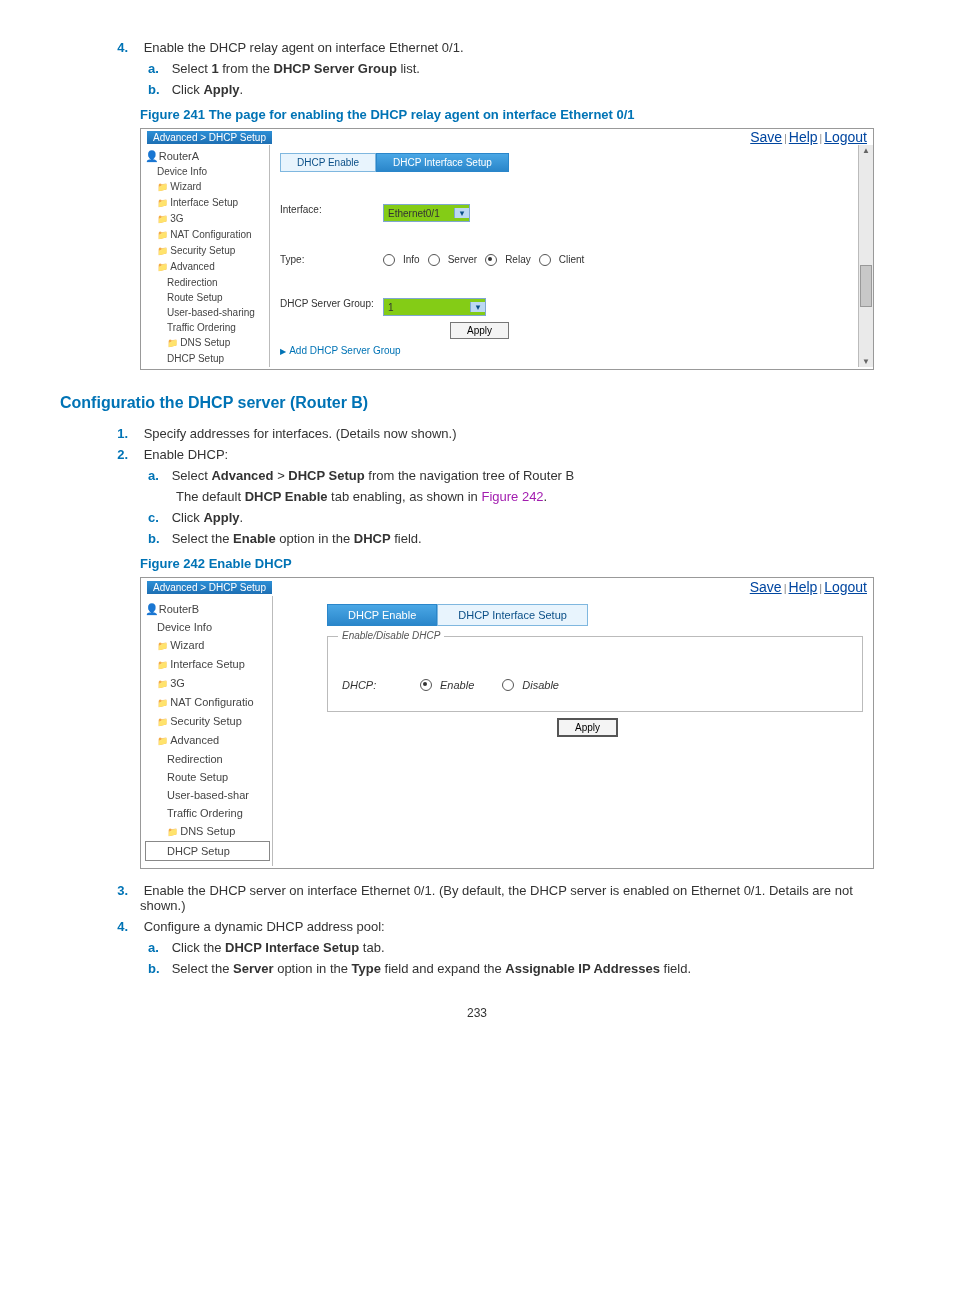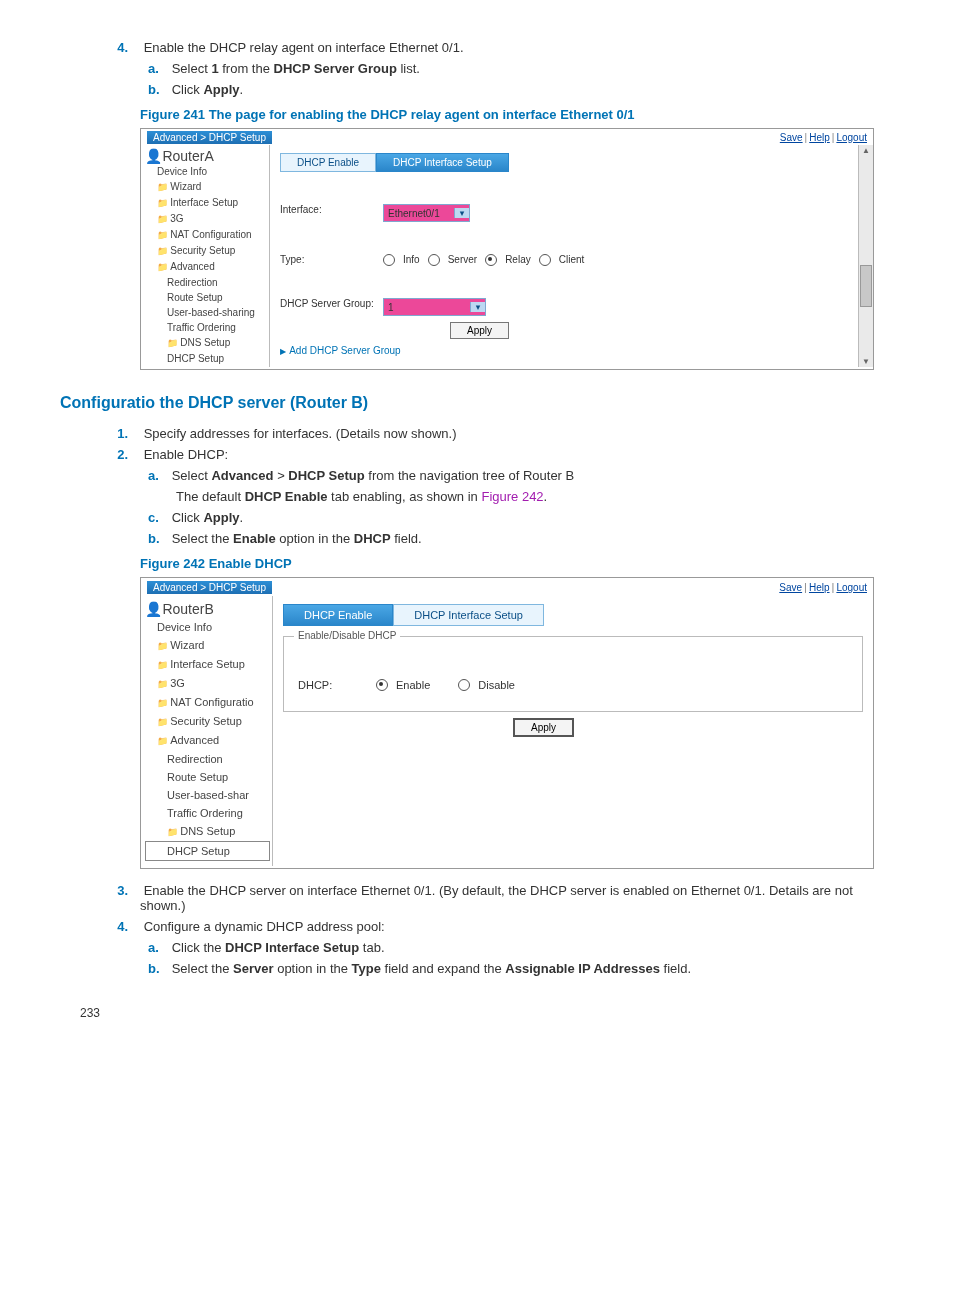--- a/index.html
+++ b/index.html
@@ -15,21 +15,21 @@
   .ol-main { list-style: none; padding-left: 60px; margin: 0; }
   .ol-main > li { margin-bottom: 6px; }
   .ol-num { display:inline-block; width:28px; color:#0073b5; font-weight:bold; text-align:right; margin-left:-40px; padding-right:12px; }
   .ol-sub { list-style:none; padding-left:36px; margin:6px 0; }
   .ol-sub > li { margin-bottom: 6px; }
   .ol-let { display:inline-block; width:20px; color:#0073b5; font-weight:bold; margin-left:-28px; }
   .fig-title { color:#0073b5; font-weight:bold; margin:10px 0 6px 0; font-size:13px; }
   .section-title { color:#0073b5; font-weight:600; font-size:16px; margin:24px 0 14px -20px; }
   .bold { font-weight:bold; }
   .link-blue { color:#a21caf; }
-  .page-num { text-align:left; font-size:12px; margin-top:30px; }
+  .page-num { text-align:center; font-size:12px; margin-top:30px; }
 
   
   .shot {
     border:1px solid #999;
     background:#fff;
     margin:4px 0 14px 0;
     font-size:10px;
   }
   .shot .topbar {
     display:flex;
@@ -37,32 +37,32 @@
     align-items:center;
     height:16px;
     padding:0 6px;
   }
   .shot .breadcrumb {
     background: linear-gradient(#2d8fd6,#1d6fb3);
     color:#fff;
     padding:1px 6px;
     font-size:10px;
   }
-  .shot .toplinks a { color:#0046a0; text-decoration:underline; font-size:10px; cursor:pointer; }
+  .shot .toplinks a { color:#0046a0; text-decoration:underline; font-size:14px; cursor:pointer; }
   .shot .toplinks span.sep { padding:0 2px; color:#888; }
   .shot .body { display:flex; }
   .tree {
     width:122px;
     border-right:1px solid #bbb;
     padding:4px 2px 6px 4px;
     font-size:10px;
     line-height:15px;
     color:#444;
   }
-  .tree .root { font-size:14px; }
+  .tree .root { font-size:11px; }
   .tree .folder::before { content:"📁"; font-size:9px; margin-right:2px; }
   .tree .item { padding-left:12px; white-space:nowrap; overflow:hidden; }
   .tree .item.sub { padding-left:22px; }
   .tree .item.selected { border:1px solid #888; padding-left:21px; }
 
   .content { flex:1; padding:8px 10px; position:relative; }
   .tabs { display:flex; gap:0; margin-bottom:10px; }
   .tab {
     padding:3px 16px;
     font-size:10px;
@@ -75,41 +75,42 @@
     background: linear-gradient(#4aa7e5,#2a86ca);
     color:#fff;
     border-color:#2a86ca;
   }
   .form-row { display:flex; gap:8px; margin-bottom:6px; font-size:10px;margin-top:32px; }
   .form-row label.lab { width:95px; }
   .select {
     border:1px solid #7fa7d0;
     height:16px;
     font-size:10px;
-    background:#ec4899;
+    background:#84cc16;
     display:inline-flex;
     align-items:center;
   }
   .select .val { padding:0 4px; min-width:62px; }
   .select .chev { background:#bcd8f2; width:14px; text-align:center; color:#0b4f87; border-left:1px solid #7fa7d0; font-size:9px; }
   .radio { width:10px;height:10px;border:1px solid #555;border-radius:50%;display:inline-block;vertical-align:middle;position:relative; }
   .radio.checked::after{content:"";position:absolute;width:4px;height:4px;background:#333;border-radius:50%;top:2px;left:2px;}
   .btn {
     border:1px solid #777;
     background:#f4f4f4;
     padding:2px 16px;
     font-size:10px;
     cursor:pointer;
   }
   .btn-wrap { text-align:center; margin:6px 0; }
   .fieldset {
     border:1px solid #bbb;
     padding:10px 2px 14px 14px;
     margin:6px 0;
     position:relative;
+    font-style:italic;
   }
   .fieldset .legend {
     position:absolute;
     top:-7px;
     left:10px;
     background:#fff;
     padding:0 4px;
     font-size:10px;
     color:#555;
   }
@@ -246,21 +247,21 @@
     <div class="fig-title">Figure 242 Enable DHCP</div>
 
     
     <div class="shot big" style="height:290px;">
       <div class="topbar" style="height:18px;">
         <div class="breadcrumb">Advanced &gt; DHCP Setup</div>
         <div class="toplinks">
           <a>Save</a><span class="sep">|</span><a>Help</a><span class="sep">|</span><a>Logout</a>
         </div>
       </div>
-      <div class="body" style="height:270px;">
+      <div class="body" style="height:270px;gap:44px;">
         <div class="tree">
           <div class="root">👤<span>RouterB</span></div>
           <div class="item">Device Info</div>
           <div class="item folder">Wizard</div>
           <div class="item folder">Interface Setup</div>
           <div class="item folder">3G</div>
           <div class="item folder">NAT Configuratio</div>
           <div class="item folder">Security Setup</div>
           <div class="item folder">Advanced</div>
           <div class="item sub">Redirection</div>

